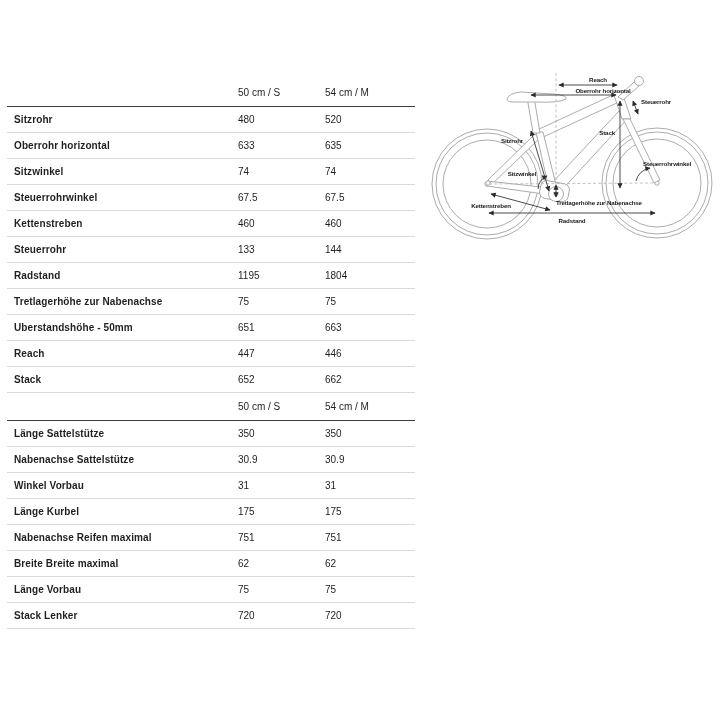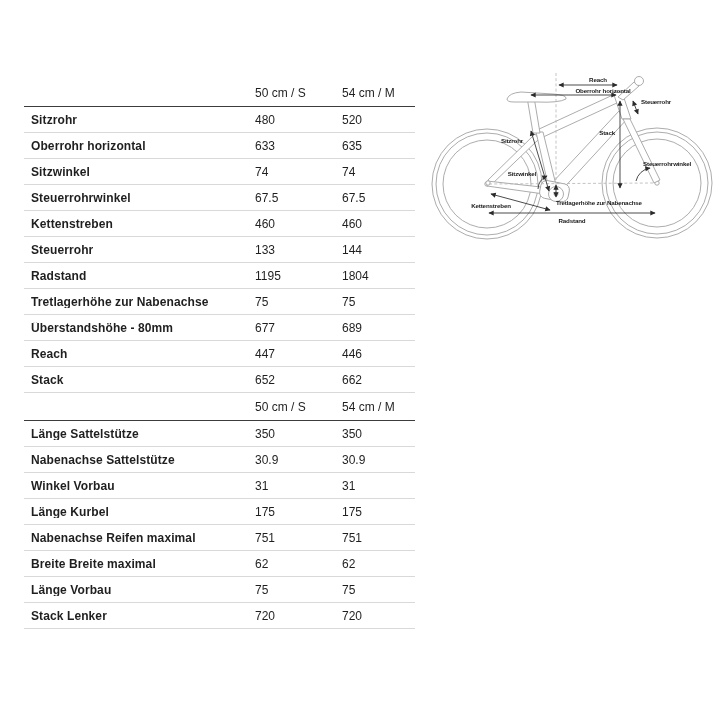--- a/index.html
+++ b/index.html
@@ -11,23 +11,22 @@
   }
   
   .geo-table {
     position:absolute; left:7px; top:79px; width:408px;
     color:#1f1f1f;
   }
   .thead, .trow {
     display:grid;
     grid-template-columns:231px 87px 1fr;
     align-items:center;
-    font-size:12px;
+    font-size:10px;
     line-height:1;
-    margin-left:17px;
   }
   .thead {
     height:27px;
     border-bottom:1.5px solid #3c3c3c;
     font-weight:normal;
   }
   .trow {
     height:25px;
     border-bottom:1px solid #d9d9d9;
   }
@@ -93,23 +92,23 @@
       <div class="cell cell-label">Radstand</div>
       <div class="cell">1195</div>
       <div class="cell">1804</div>
     </div>
       <div class="trow">
       <div class="cell cell-label">Tretlagerhöhe zur Nabenachse</div>
       <div class="cell">75</div>
       <div class="cell">75</div>
     </div>
       <div class="trow">
-      <div class="cell cell-label">Überstandshöhe - 80mm</div>
-      <div class="cell">677</div>
-      <div class="cell">689</div>
+      <div class="cell cell-label">Überstandshöhe - 50mm</div>
+      <div class="cell">651</div>
+      <div class="cell">663</div>
     </div>
       <div class="trow">
       <div class="cell cell-label">Reach</div>
       <div class="cell">447</div>
       <div class="cell">446</div>
     </div>
       <div class="trow">
       <div class="cell cell-label">Stack</div>
       <div class="cell">652</div>
       <div class="cell">662</div>

